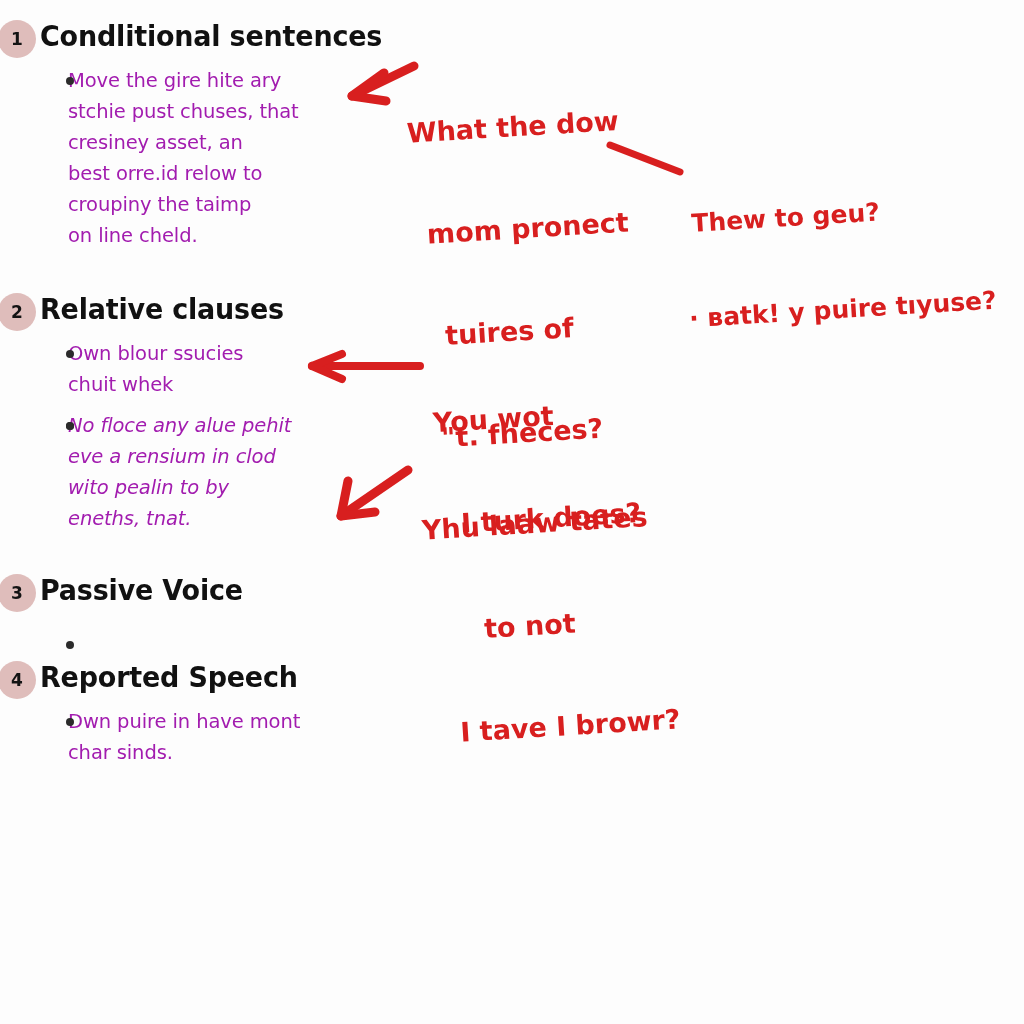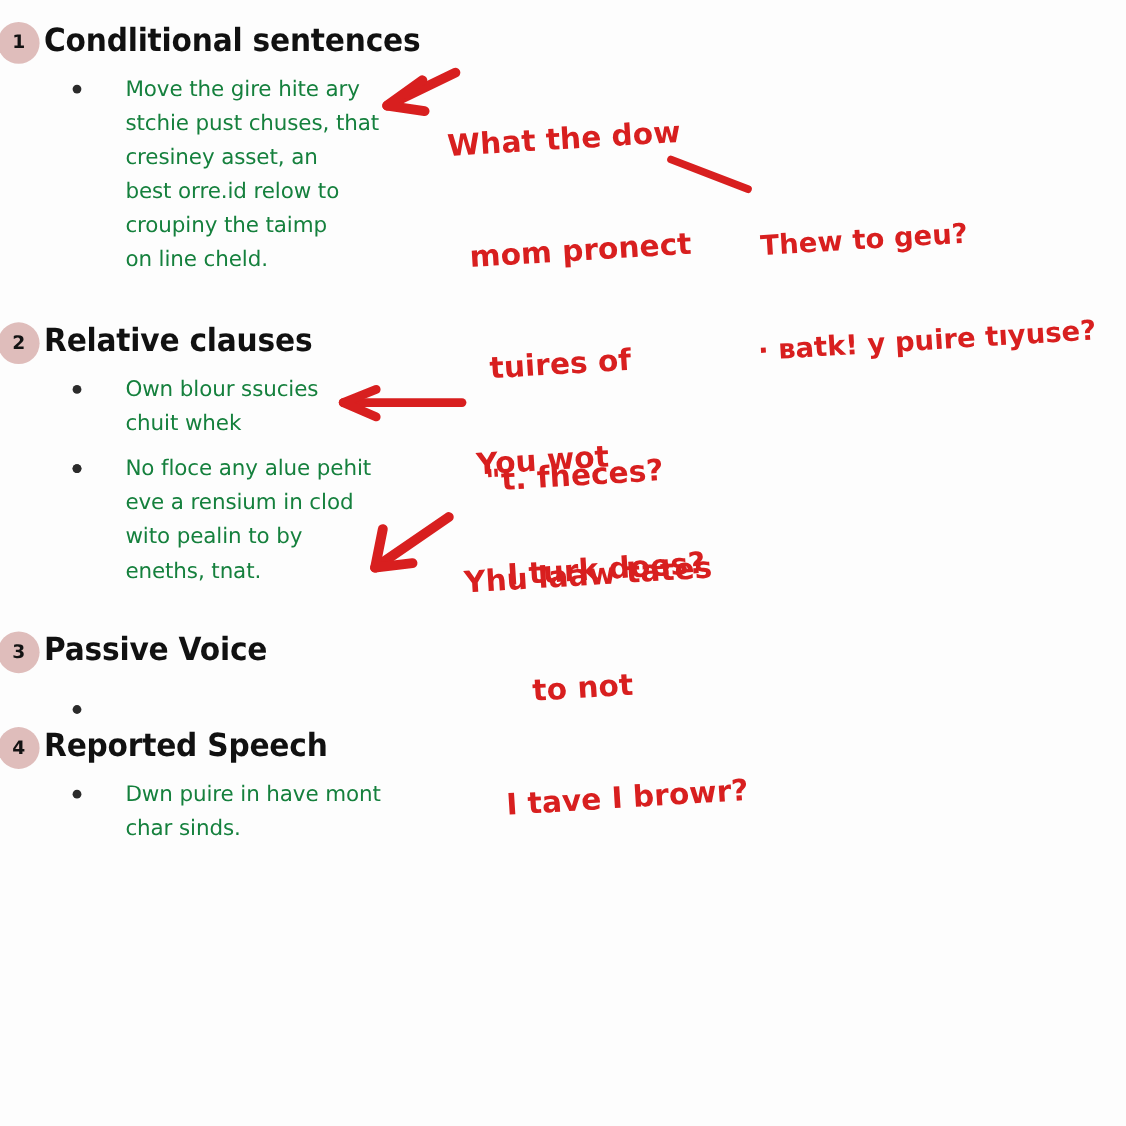--- a/index.html
+++ b/index.html
@@ -73,26 +73,26 @@
   }
 
   ul.bullets {
     list-style: none;
     margin: 0;
     padding: 0;
   }
 
   ul.bullets li {
     position: relative;
-    padding-left: 114px;
+    padding-left: 68px;
     margin-bottom: 10px;
     font-family: "DejaVu Sans", sans-serif;
     font-size: 19.5px;
     line-height: 31px;
-    color: #15803d;
+    color: #a21caf;
     letter-spacing: -0.1px;
   }
 
   ul.bullets li .dot {
     position: absolute;
     left: 66px;
     top: 12px;
     width: 8px;
     height: 8px;
     border-radius: 50%;
@@ -144,21 +144,21 @@
 
     <div class="section" style="margin-top:35px;">
       <div class="heading-row">
         <div class="badge">2</div>
         <div class="heading-text">Relative clauses</div>
       </div>
       <ul class="bullets">
         <li><span class="dot"></span><span style="white-space:pre-line;">Own blour ssucies
 chuit whek</span></li>
         <li><span class="dot"></span></li>
-        <li><span class="dot"></span><span style="white-space:pre-line;">No floce any alue pehit
+        <li><span class="dot"></span><span style="white-space:pre-line;font-style:italic;">No floce any alue pehit
 eve a rensium in clod
 wito рealin to by
 eneths, tnat.</span></li>
       </ul>
     </div>
 
     <div class="section" style="margin-top:33px;">
       <div class="heading-row">
         <div class="badge">3</div>
         <div class="heading-text">Passive Voice</div>

